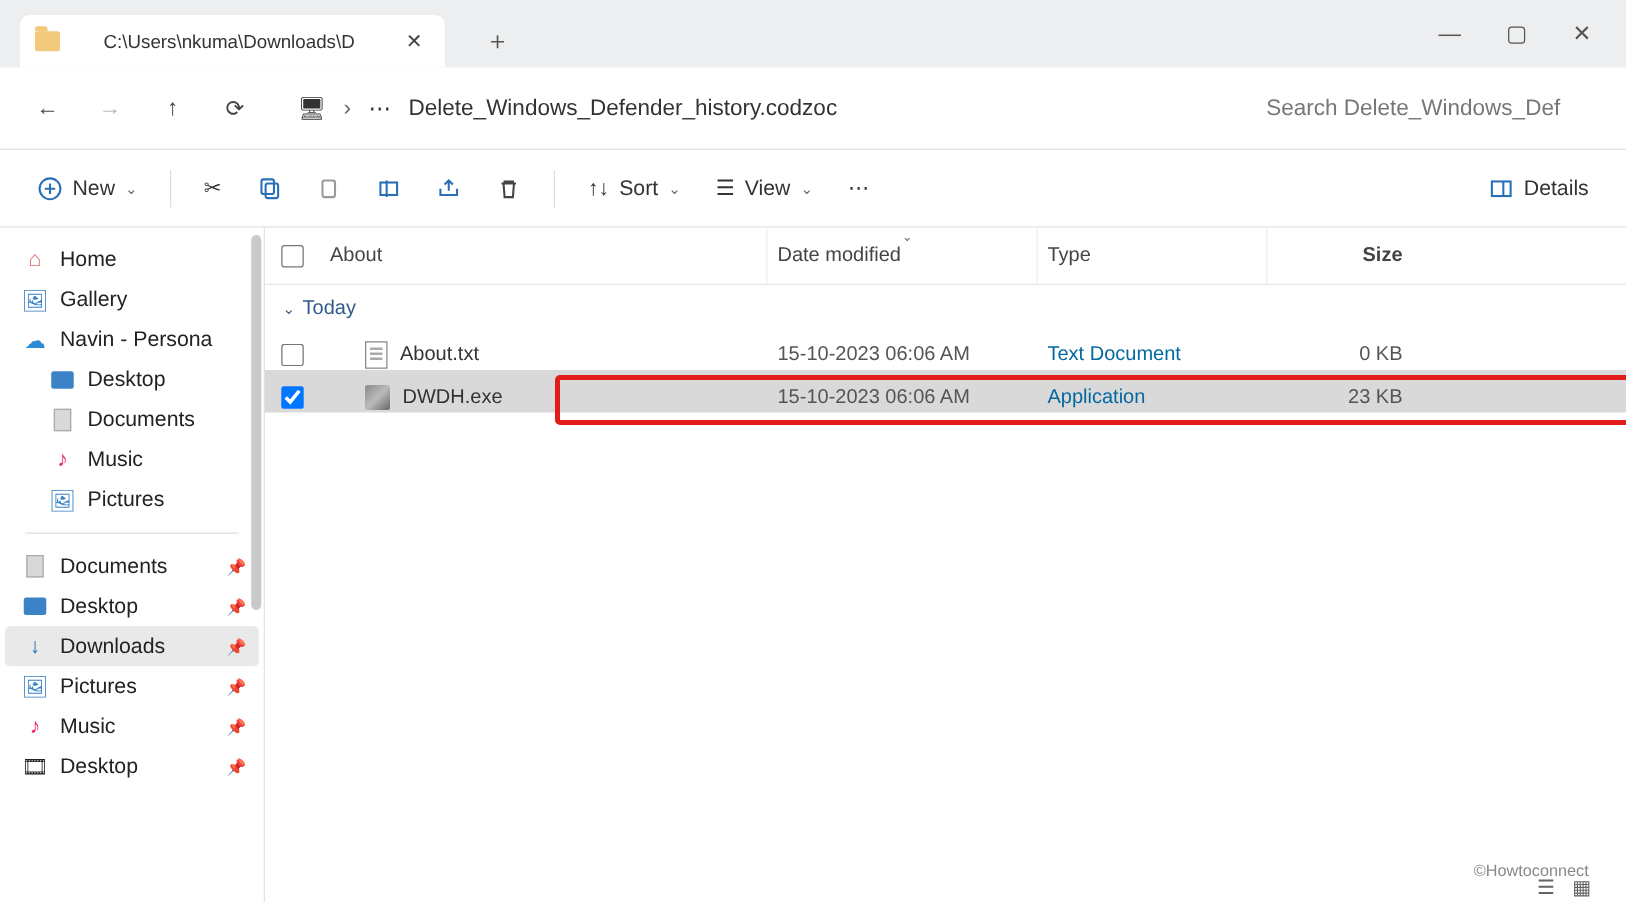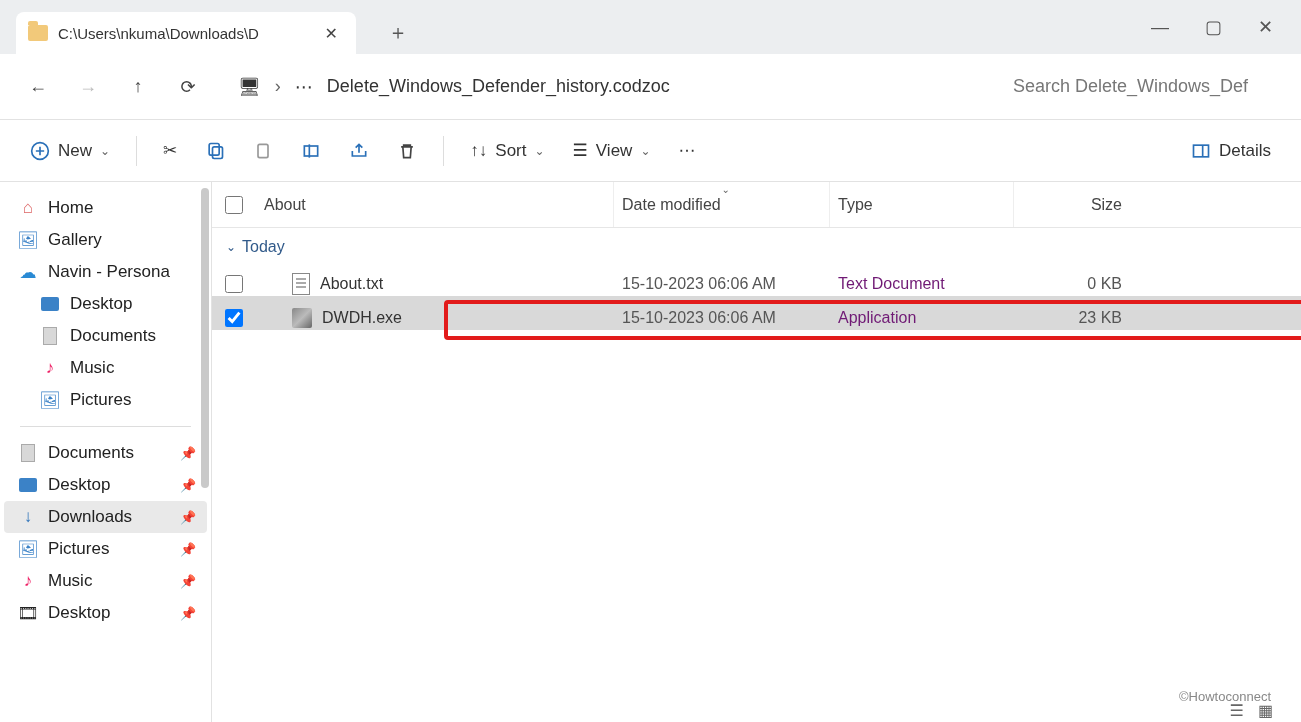--- a/index.html
+++ b/index.html
@@ -3,21 +3,21 @@
 <meta charset="utf-8">
 <style>
   * { box-sizing: border-box; margin: 0; padding: 0; font-family: "Segoe UI", sans-serif; }
   body { width: 1301px; height: 722px; background: #fff; overflow: hidden; position: relative; }
 
   
   .titlebar { height: 54px; background: #eceef0; display: flex; align-items: flex-end; }
   .tab { display: flex; align-items: center; gap: 10px; background: #fff; border-radius: 8px 8px 0 0; padding: 8px 12px 8px 12px; margin-left: 16px; height: 42px; min-width: 340px; }
   .tab .folder-icon { width: 20px; height: 16px; background: #f2c97a; border-radius: 2px; position: relative; }
   .tab .folder-icon::before { content:""; position:absolute; top:-4px; left:0; width:10px; height:4px; background:#f2c97a; border-radius:2px 2px 0 0;}
-  .tab-title { font-size: 15px; color: #333; flex: 1; white-space: nowrap; overflow: hidden; text-overflow: ellipsis; }
+  .tab-title { font-size: 15px; color: #333; flex: 1; white-space: nowrap; overflow: hidden; text-overflow: ellipsis; text-align: center; }
   .tab-close { font-size: 16px; color: #444; padding: 2px 6px; cursor: pointer; }
   .newtab { width: 36px; height: 36px; display:flex; align-items:center; justify-content:center; margin-left: 24px; margin-bottom:4px; font-size: 20px; color:#555; cursor:pointer; }
   .win-controls { margin-left: auto; display: flex; gap: 36px; padding-right: 28px; align-items: center; height: 100%; }
   .win-controls span { font-size: 18px; color: #555; cursor:pointer; }
 
   
   .navbar { height: 66px; display:flex; align-items:center; padding: 0 18px; border-bottom:1px solid #e2e2e2; gap: 10px; }
   .navbtn { width: 40px; height:40px; display:flex; align-items:center; justify-content:center; color:#444; font-size:18px; border-radius:4px; cursor:pointer; }
   .navbtn.disabled { color:#bbb; }
   .address { margin-left: 20px; display:flex; align-items:center; gap: 14px; flex:1; font-size:18px; color:#333; }
@@ -52,33 +52,33 @@
   .ico-down { color:#2a70b8; font-weight:bold;}
 
   
   .filepane { flex:1; position:relative; }
   .columns { display:flex; align-items:center; height:46px; border-bottom:1px solid #e6e6e6; font-size:16px; color:#444; }
   .col { padding: 0 8px; display:flex; align-items:center; gap:6px; height:100%; border-right:1px solid #eee; }
   .col.cb { width:44px; justify-content:center; border:none;}
   .col.name { width:358px; }
   .col.date { width:216px; }
   .col.type { width:184px; }
-  .col.size { width:116px; justify-content:flex-end; border:none;}
+  .col.size { width:116px; justify-content:flex-end; border:none;font-weight:bold;}
   .col .sortind { font-size:10px; color:#666; position:relative; top:-14px; }
   input[type=checkbox]{ width:18px; height:18px; }
 
   .grouphdr { display:flex; align-items:center; gap:6px; padding:10px 0 6px 14px; font-size:16px; color:#315a8a; }
   .grouphdr .caret { font-size:12px; }
 
   .row { display:flex; align-items:center; height:34px; font-size:16px; color:#333; }
   .cell { padding:0 8px;margin-top:10px; }
   .cell.cb { width:44px; display:flex; justify-content:center;}
   .cell.name { width:358px; display:flex; align-items:center; gap:10px; padding-left:36px;}
   .cell.date { width:216px; color:#555;}
-  .cell.type { width:184px; color:#701a75;}
+  .cell.type { width:184px; color:#0369a1;}
   .cell.size { width:116px; text-align:right; color:#555;}
   .row.selected { background:#d9d9d9; }
   .highlight { position:absolute; border:4px solid #e21b1b; border-radius:4px; pointer-events:none; }
 
   .fileico-txt { width:18px; height:22px; background:#fff; border:1px solid #888; position:relative;}
   .fileico-txt::after{content:"";position:absolute;top:4px;left:3px;right:3px;height:2px;background:#aaa;box-shadow:0 4px 0 #aaa,0 8px 0 #aaa;}
   .fileico-exe { width:20px; height:20px; background:linear-gradient(135deg,#888,#bbb,#666); border-radius:2px;}
 
   .watermark { position:absolute; right:30px; bottom:18px; font-size:13px; color:#888; }
   .viewicons { position:absolute; right:28px; bottom:2px; display:flex; gap:14px; color:#666; font-size:16px;}

